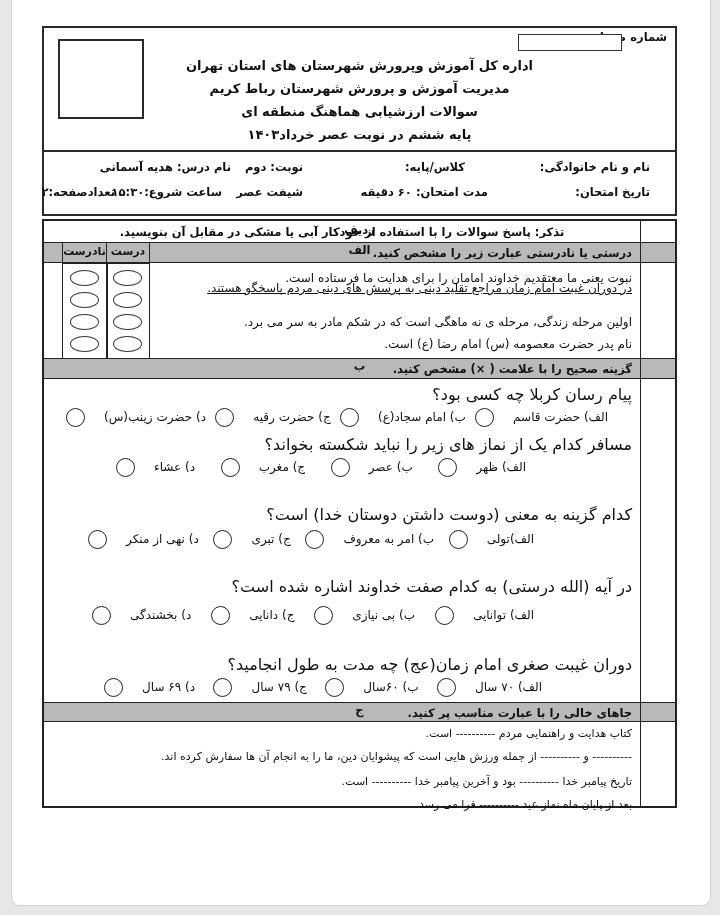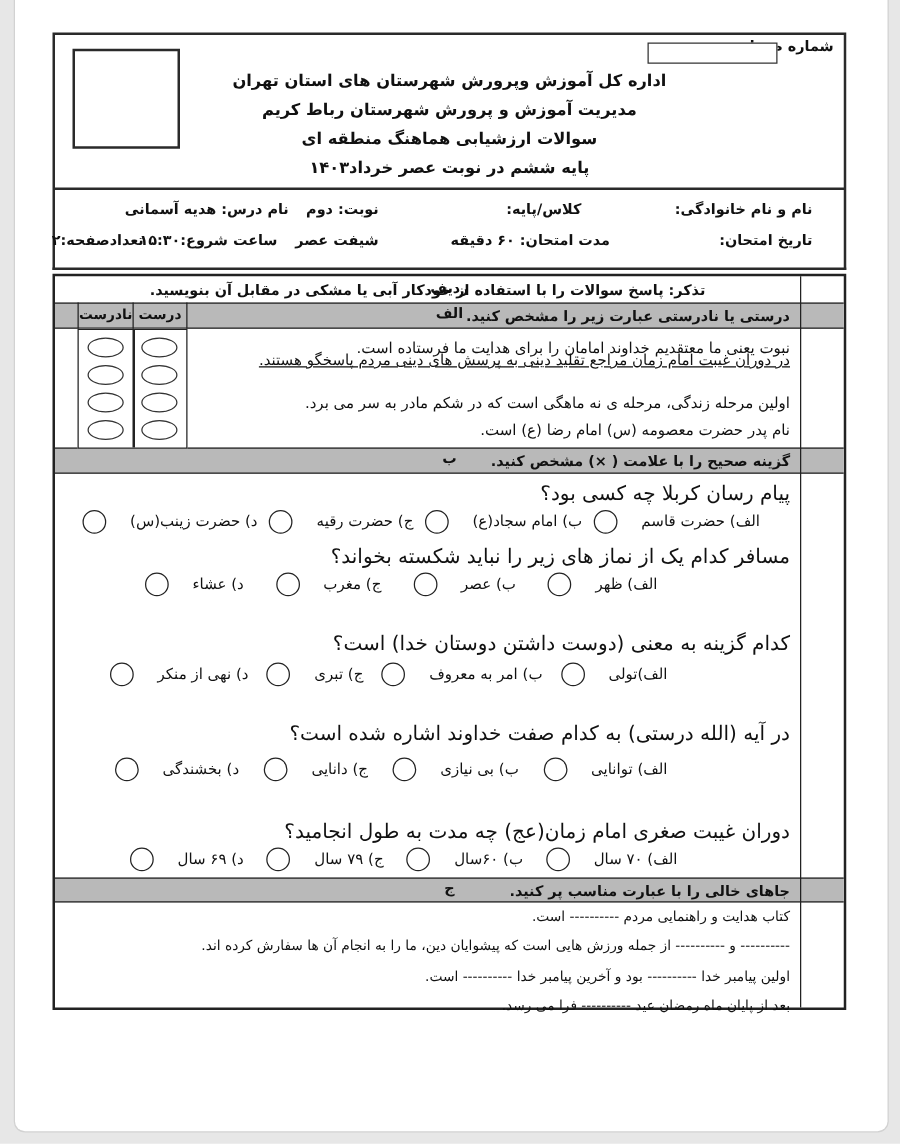--- a/index.html
+++ b/index.html
@@ -252,17 +252,17 @@
       <div class="opt">
           <span>د) ۶۹ سال</span>
           <span class="circle"></span>
         </div>
     </div>
 
     <div class="sec-title" style="top:482px;">جاهای خالی را با عبارت مناسب پر کنید.</div>
 
     <div class="blank-line" style="top:505px;">کتاب هدایت و راهنمایی مردم ---------- است.</div>
     <div class="blank-line" style="top:528px;">---------- و ---------- از جمله ورزش هایی است که پیشوایان دین، ما را به انجام آن ها سفارش کرده اند.</div>
-    <div class="blank-line" style="top:553px;">اولین پیامبر خدا ---------- بود و آخرین پیامبر خدا ---------- است.</div>
-    <div class="blank-line" style="top:576px;">بعد از پایان ماه رمضان عید ---------- فرا می رسد.</div>
+    <div class="blank-line" style="top:553px;">تاریخ پیامبر خدا ---------- بود و آخرین پیامبر خدا ---------- است.</div>
+    <div class="blank-line" style="top:576px;">بعد از پایان ماه نماز عید ---------- فرا می رسد.</div>
 
   </div>
 </div>
 
 </body></html>

